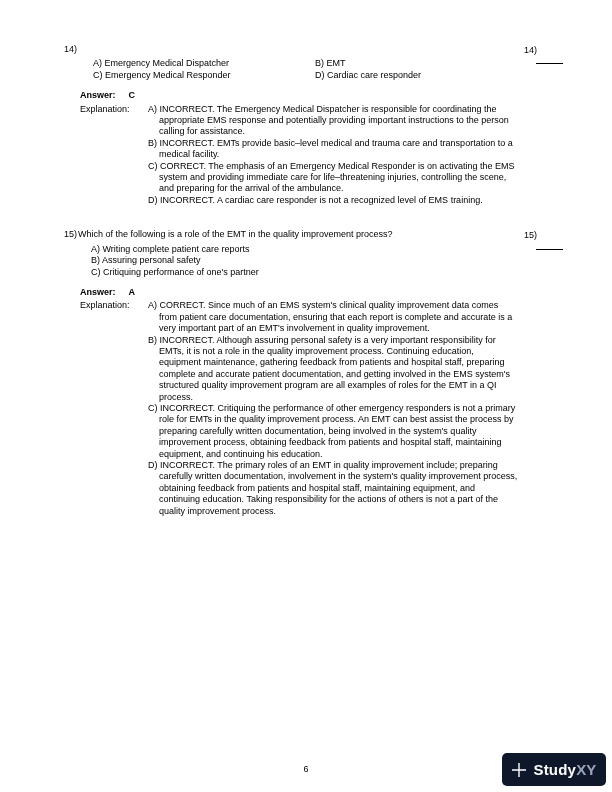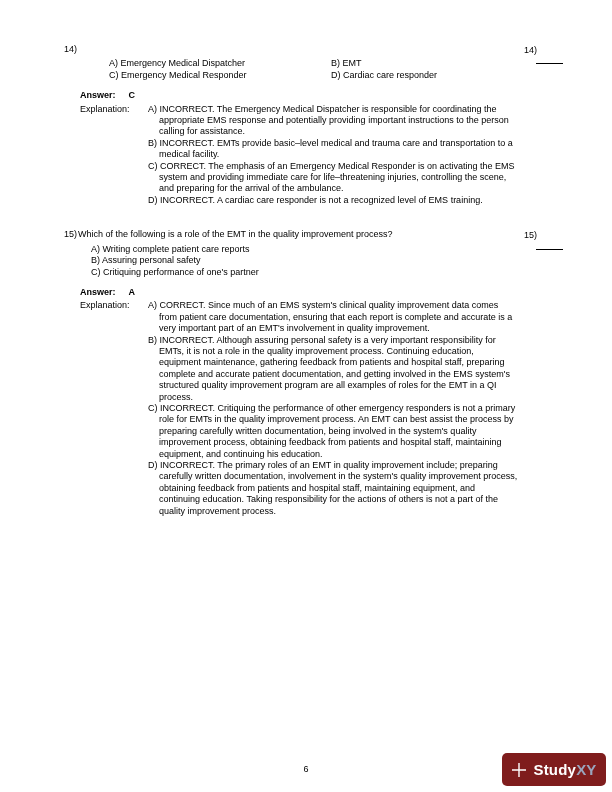--- a/index.html
+++ b/index.html
@@ -25,21 +25,21 @@
     width: 522px;
   }
   .question { position: relative; }
   .question-14 { margin-bottom: 23px; }
   .q-row { display: flex; }
   .q-num { flex: 0 0 14px; }
   .q-text { width: 432px; }
   .options-grid {
     display: grid;
     grid-template-columns: 222px 1fr;
-    margin: 3px 0 0 45px;
+    margin: 3px 0 0 29px;
   }
   .options-list { margin: 3px 0 0 27px; }
   .options-list .option { display: block; }
   .answer-row { margin: 9px 0 0 16px; font-weight: bold; }
   .answer-value { margin-left: 13px; }
   .explanation { display: flex; margin-top: 2px; margin-left: 16px; }
   .exp-label { flex: 0 0 68px; }
   .exp-items { width: 370px; }
   .exp-items p { padding-left: 11px; text-indent: -11px; }
   .answer-blank {
@@ -61,21 +61,21 @@
     width: 100%;
     text-align: center;
     font-size: 9px;
   }
   .brand-badge {
     position: absolute;
     right: 6px;
     bottom: 6px;
     width: 104px;
     height: 33px;
-    background: #7f1d1d;
+    background: #0f172a;
     border-radius: 5px;
     display: flex;
     align-items: center;
     justify-content: center;
     gap: 6px;
   }
   .plus-icon { display: flex; align-items: center; }
   .brand-text { font-size: 15px; font-weight: bold; letter-spacing: 0.2px; }
   .brand-primary { color: #ffffff; }
   .brand-secondary { color: #9aa5bd; }

